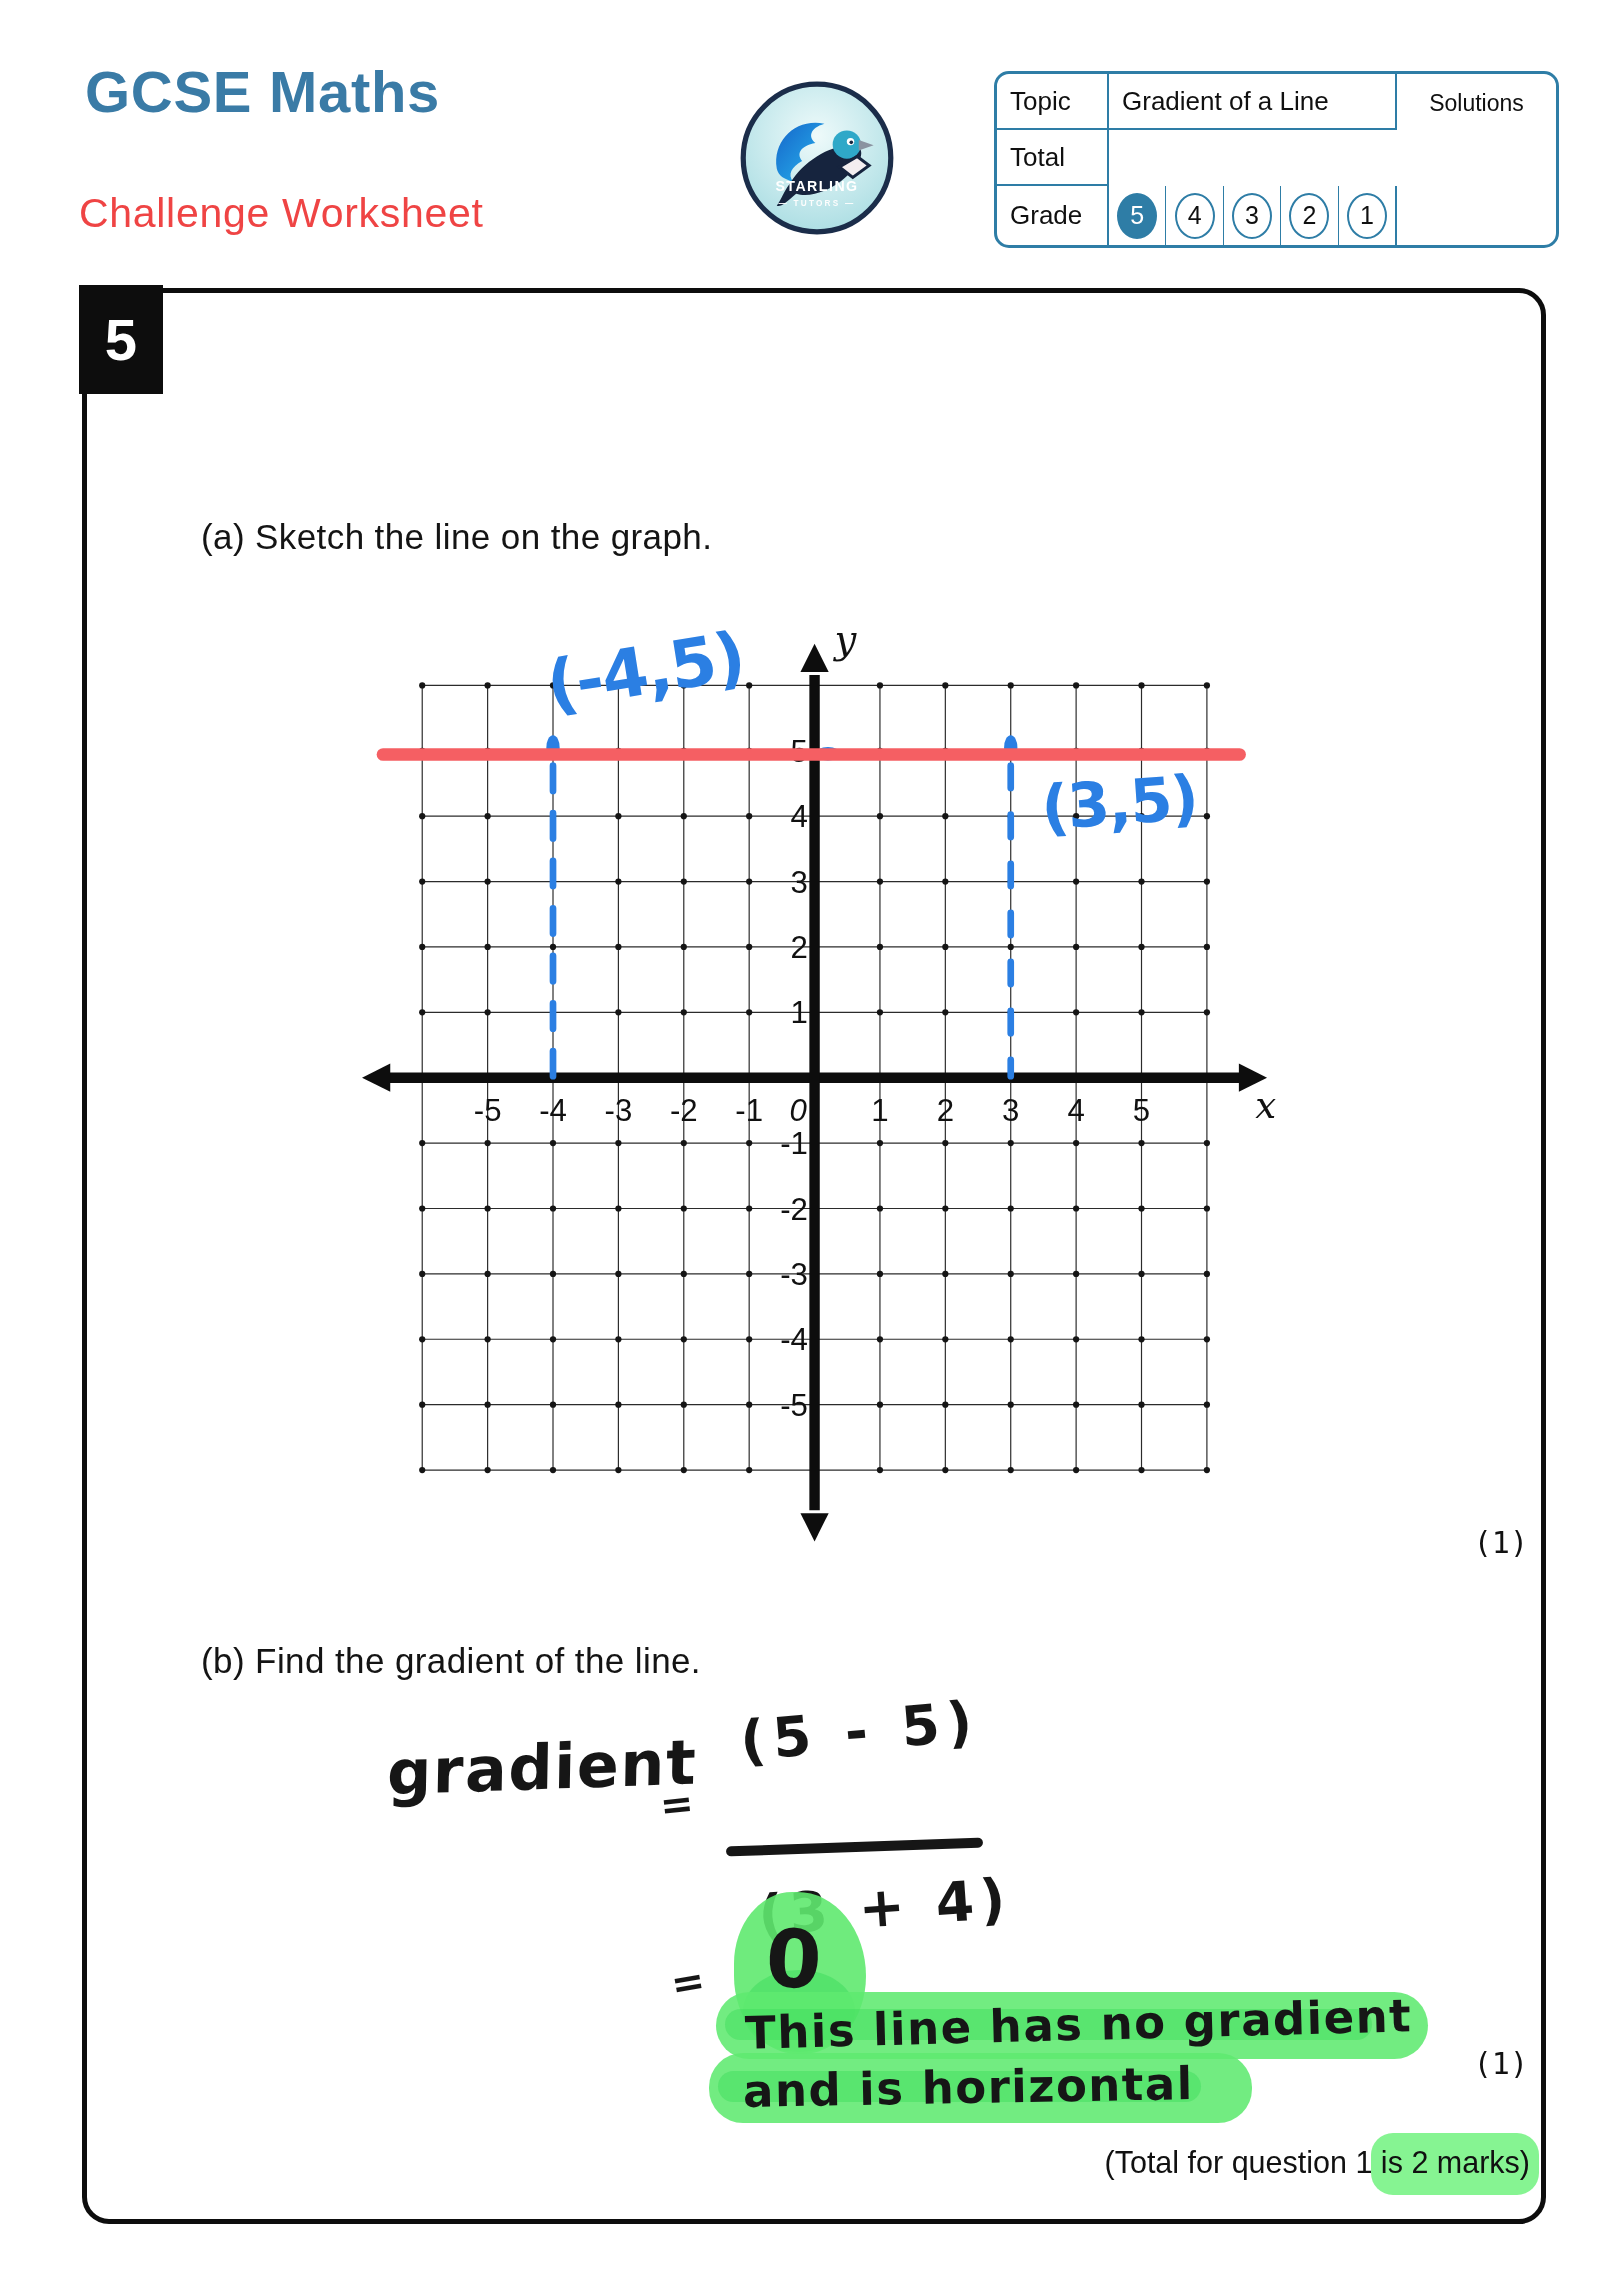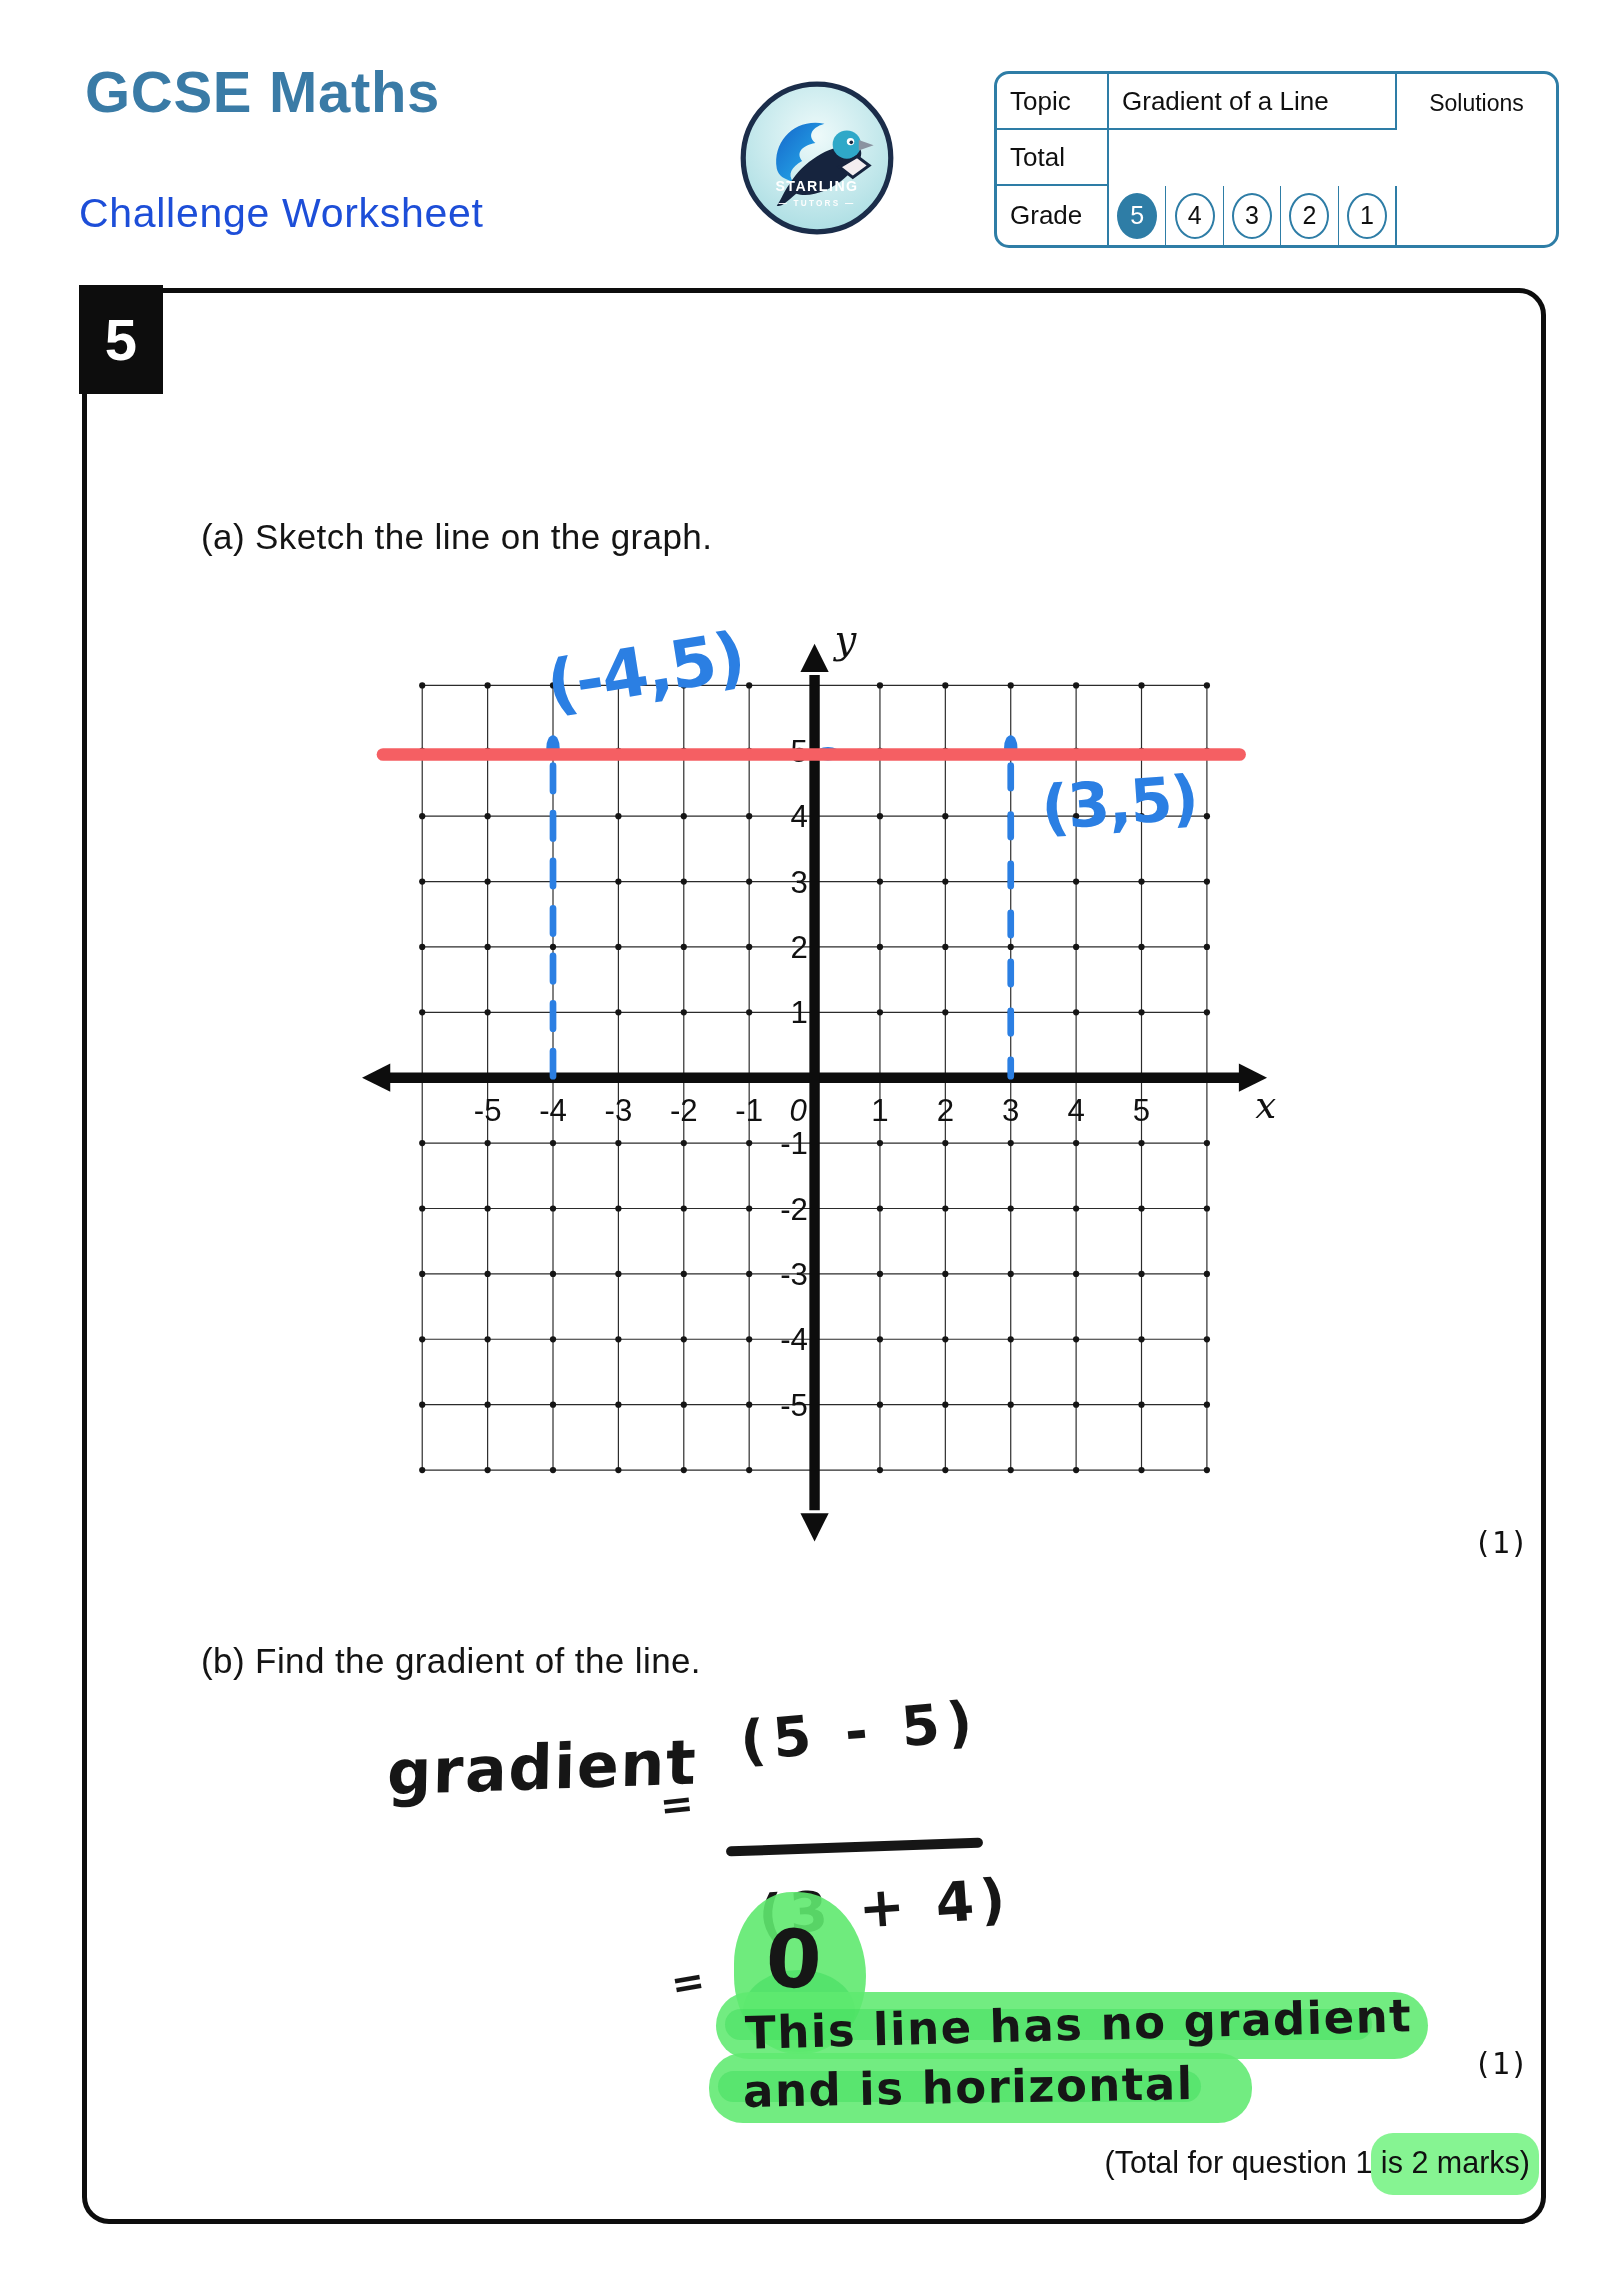--- a/index.html
+++ b/index.html
@@ -2,21 +2,21 @@
 <html style="font-size:12px"><head>
 <meta charset="utf-8">
 <style>
   html,body{margin:0;padding:0;background:#ffffff;}
   #page{position:relative;width:1623px;height:2295px;background:#ffffff;overflow:hidden;
         font-family:"Liberation Sans",sans-serif;color:#141414;}
   .abs{position:absolute;}
 
   
   .page-title{left:77px;top:58px;font-size:58px;font-weight:700;color:#3a7ba6;letter-spacing:0.7px;margin-left:8px;}
-  .page-subtitle{left:79px;top:190px;font-size:41px;font-weight:500;color:#1d4ed8;letter-spacing:0.7px;}
+  .page-subtitle{left:79px;top:190px;font-size:41px;font-weight:500;color:#ef4444;letter-spacing:0.7px;}
 
   
   #logo{left:738px;top:79px;width:158px;height:158px;}
   .logo-brand{font-weight:700;fill:#ffffff;font-size:19px;letter-spacing:2px;}
   .logo-sub{font-weight:700;fill:#16324f;font-size:11px;letter-spacing:3px;}
 
   
   .info-table{left:994px;top:71px;width:559px;height:171px;border:3px solid #2e7da6;border-radius:15px;
       display:grid;grid-template-columns:112px 288px 159px;grid-template-rows:56px 56px 1fr;
       font-size:26px;color:#101010;background:#fff;overflow:hidden;}

